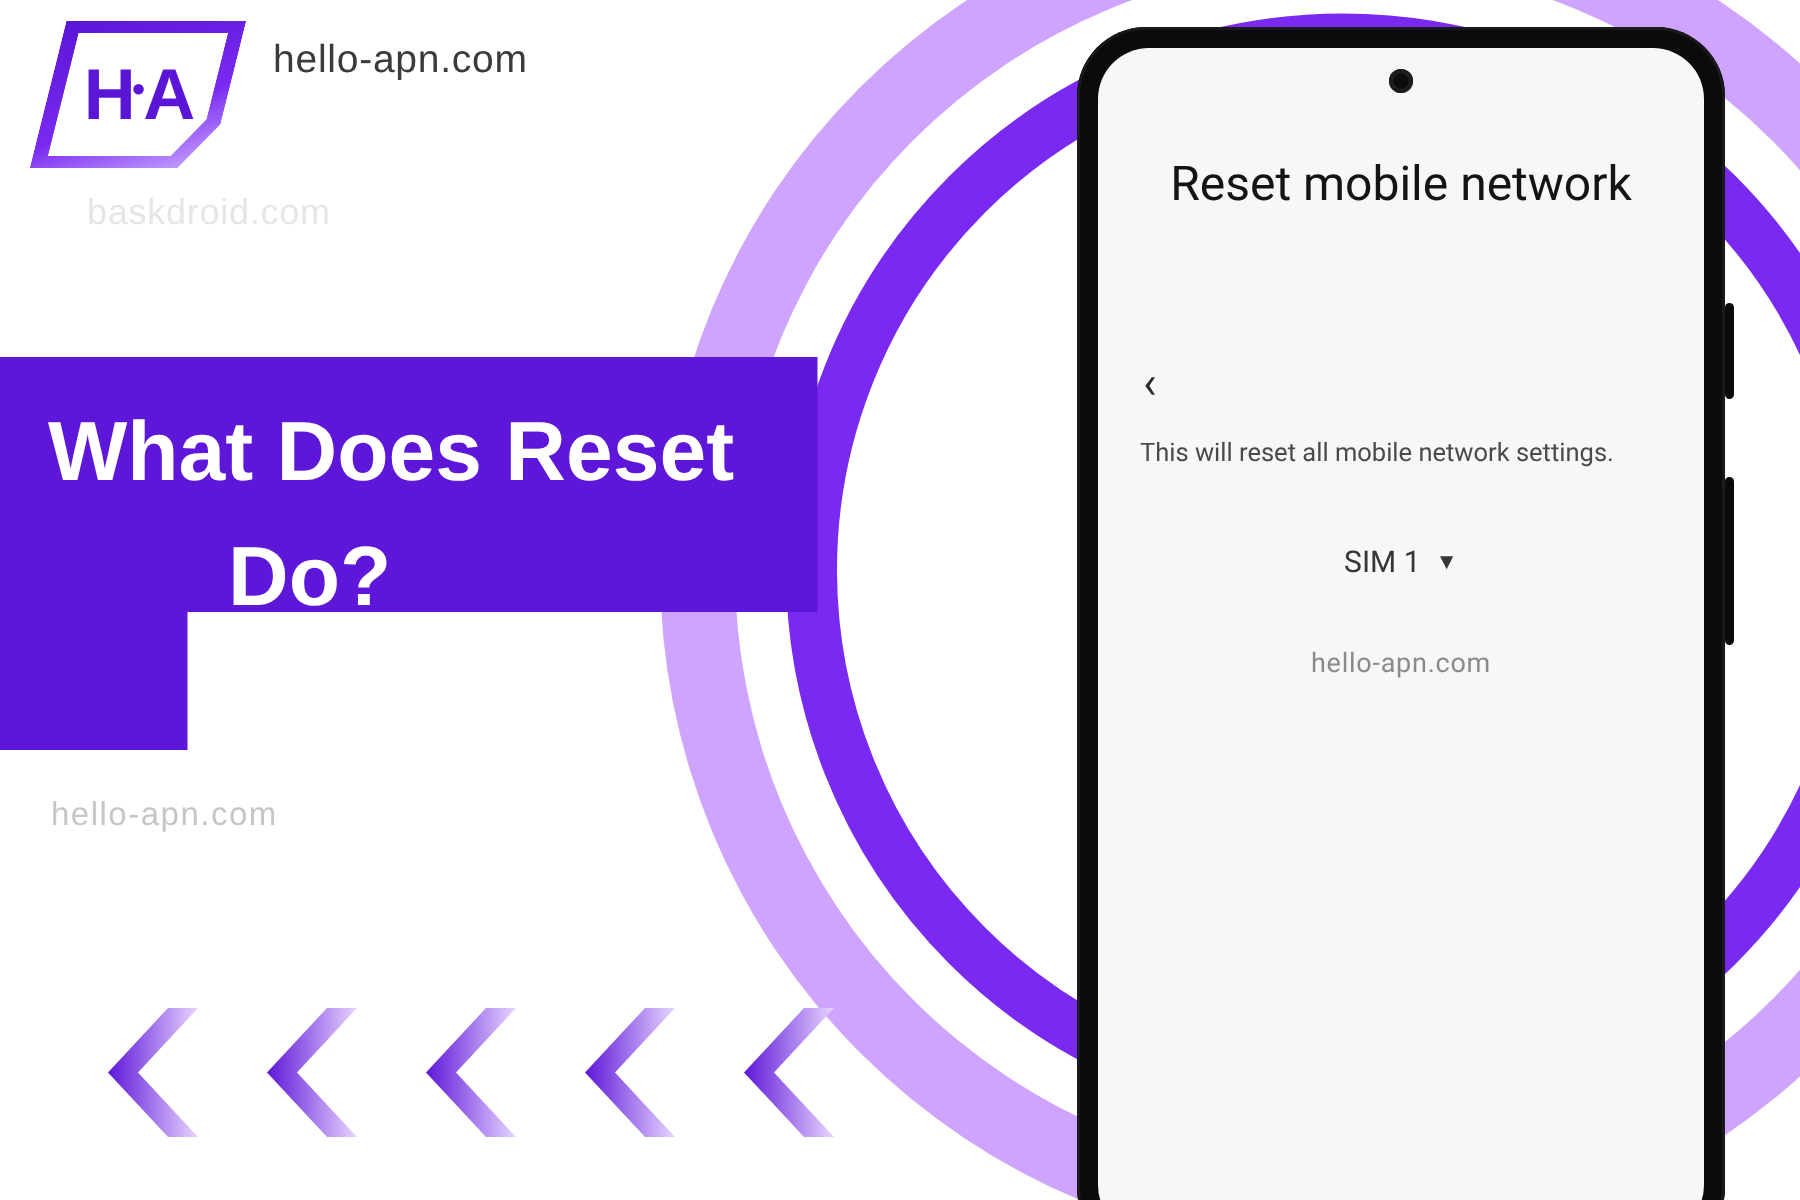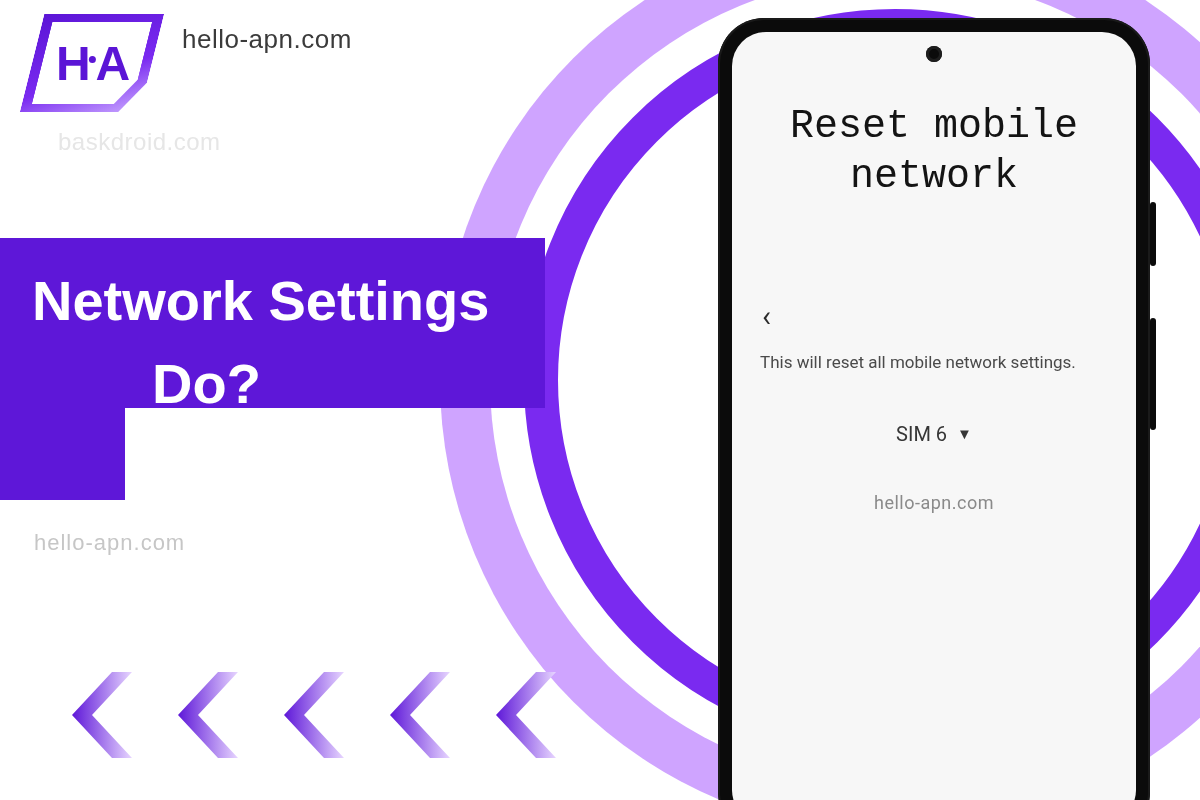--- a/index.html
+++ b/index.html
@@ -158,22 +158,22 @@
     padding:36px 28px 0 28px;
     font-family:"Segoe UI",Roboto,Arial,sans-serif;
     color:#1e1e1e;
   }
   .cam{
     position:absolute;top:14px;left:50%;transform:translateX(-50%);
     width:16px;height:16px;border-radius:50%;background:#0b0b0b;
     box-shadow:0 0 0 3px #1d1d1d inset;
   }
   .scr-title{
-    font-size:40px;font-weight:400;text-align:center;
-    line-height:1.25;margin-top:34px;color:#141414;font-family:Liberation Mono, monospace;
+    font-size:32px;font-weight:400;text-align:center;
+    line-height:1.25;margin-top:34px;color:#141414;
   }
   .scr-back{
     margin-top:90px;font-size:30px;color:#2b2b2b;
     padding:6px 2px;display:inline-block;
   }
   .scr-desc{
     margin-top:13px;font-size:17px;color:#4a4a4a;
   }
   .sim-row{
     display:flex;align-items:center;justify-content:center;
@@ -205,21 +205,21 @@
     </div>
   </div>
   <div class="brand-url">hello-apn.com</div>
 </div>
 <div class="faint-wm">baskdroid.com</div>
 
 <div class="headline">
   <div class="hl-bg1"></div>
   <div class="hl-bg2"></div>
   <div class="hl-txt">
-    <span>Network Settings</span>
+    <span>What Does Reset</span>
     <span class="row3"><span class="inside">Do?</span></span>
   </div>
 </div>
 <div class="sub-url">hello-apn.com</div>
 
 <div class="chevrons">
   <div class="chev">
     <svg viewBox="0 0 72 86">
         <defs>
           <linearGradient id="g1" x1="1" y1="0" x2="0" y2="0">
@@ -260,19 +260,19 @@
       <span>Reset mobile network</span><br>
     </div>
 
     <div class="scr-back">
       <span>‹</span>
     </div>
 
     <div class="scr-desc">This will reset all mobile network settings.</div>
 
     <div class="sim-row">
-      <span>SIM 6</span>
+      <span>SIM 1</span>
       <span class="sim-caret">▼</span>
     </div>
 
     <div class="scr-wm">hello-apn.com</div>
   </div>
 </div>
 
 </body></html>

